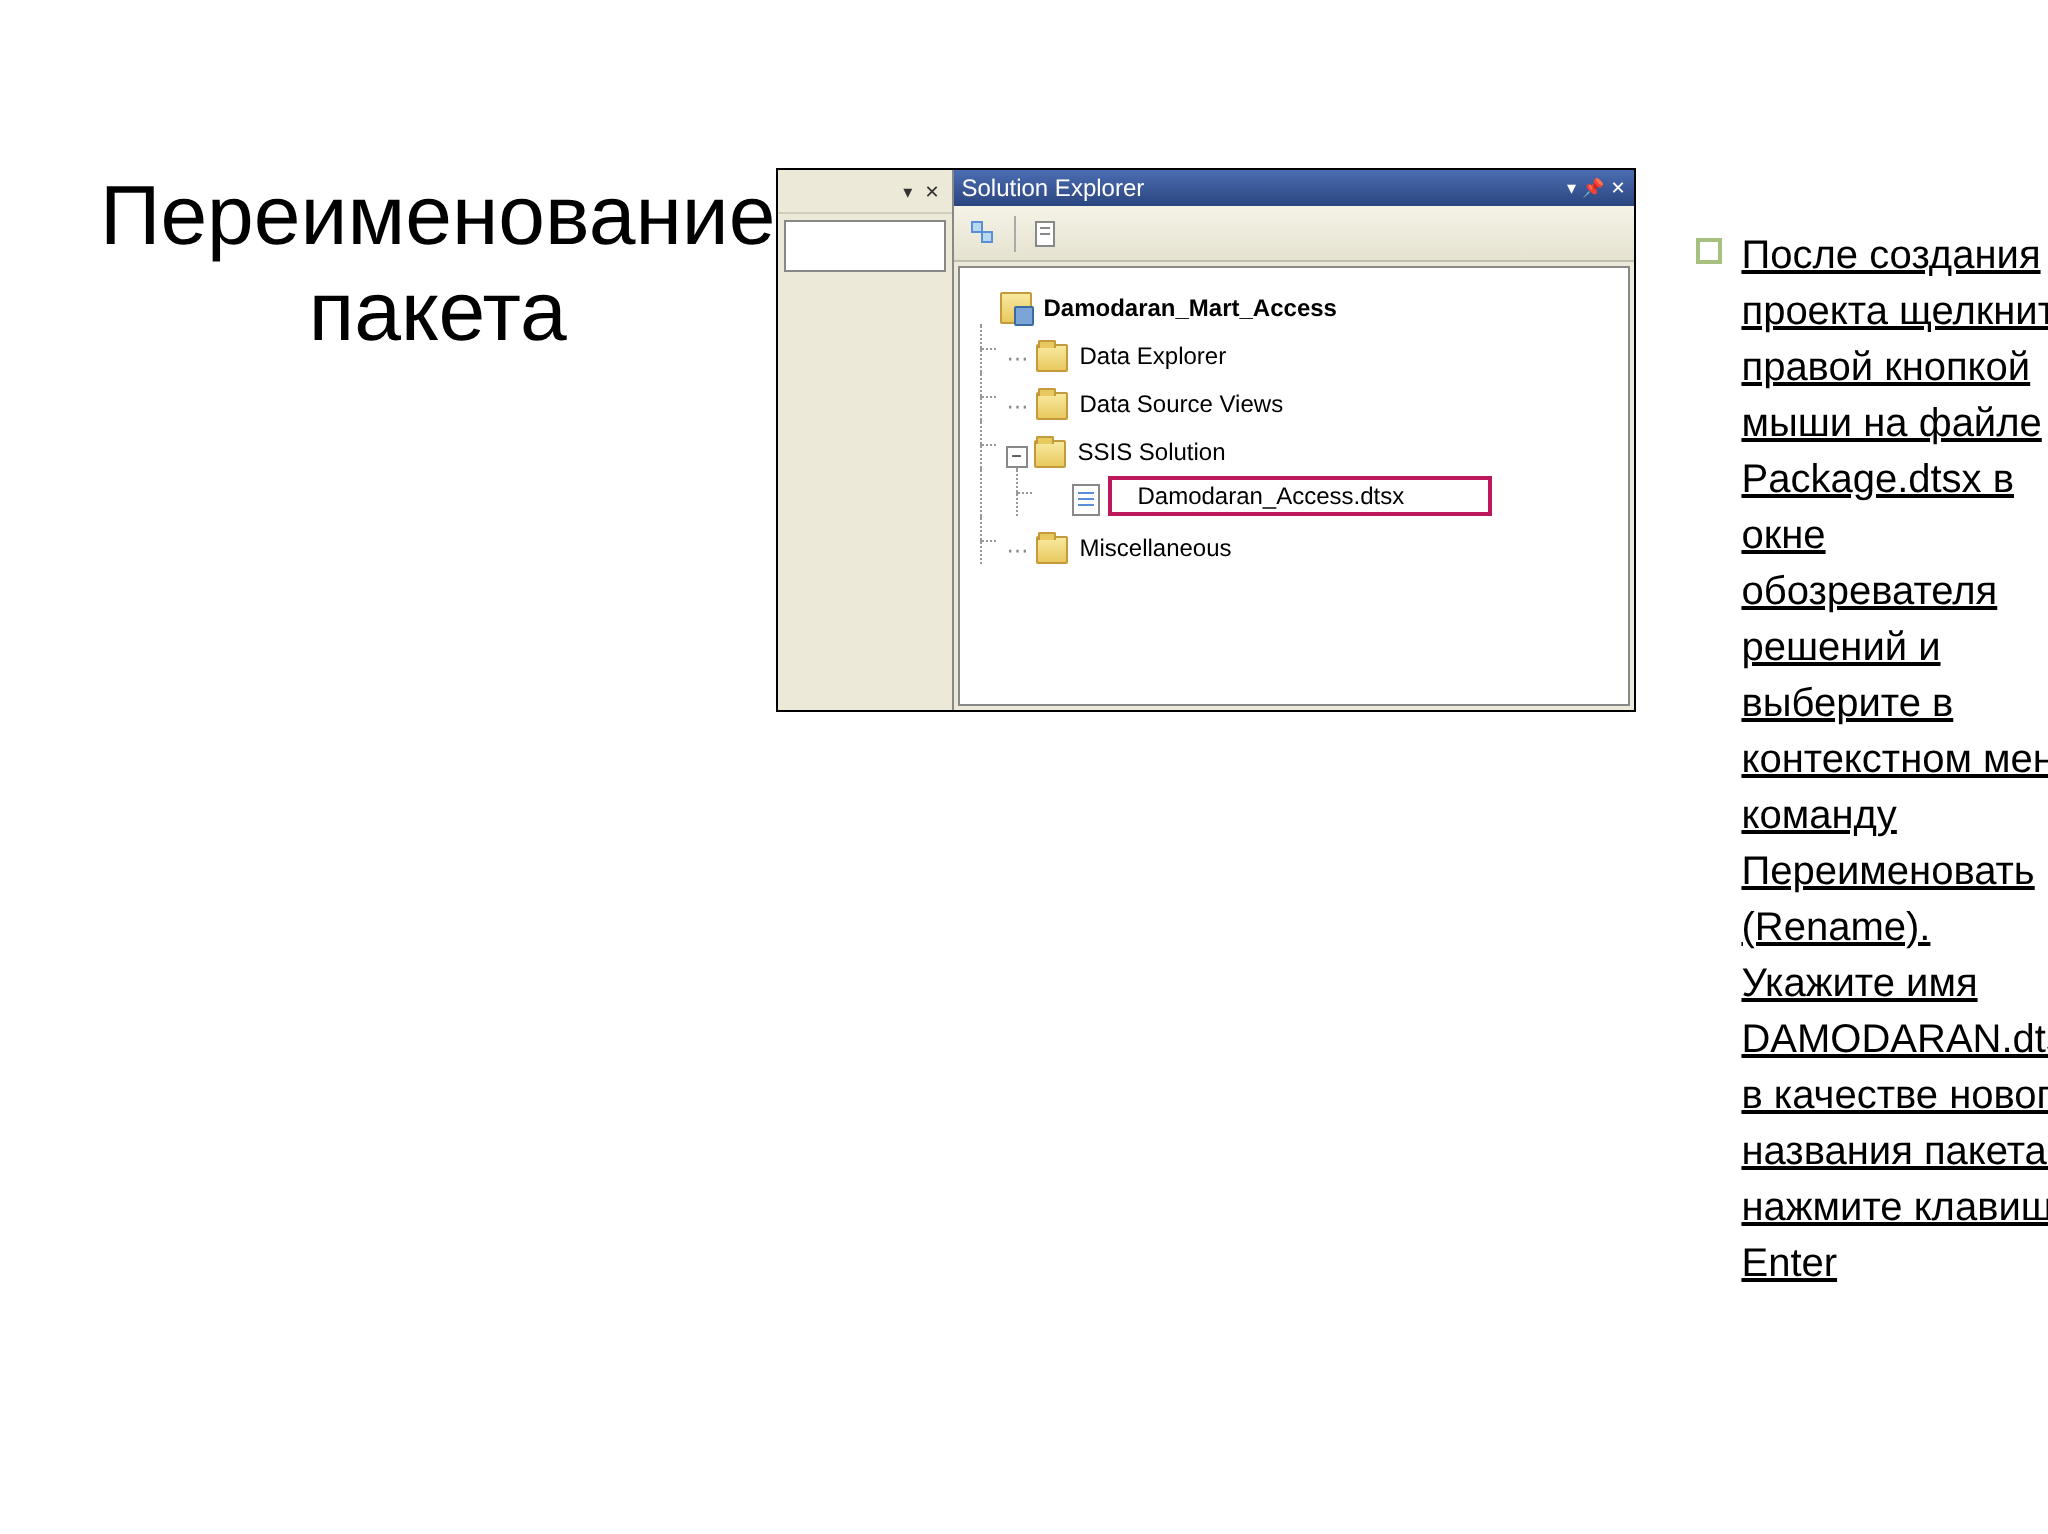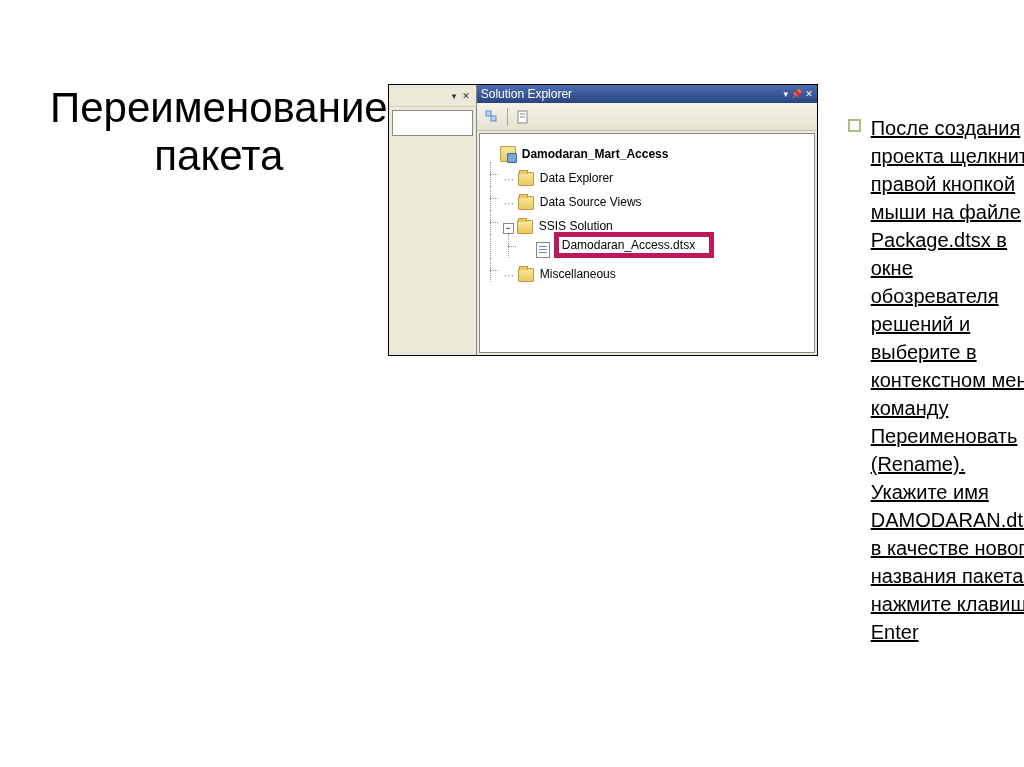--- a/index.html
+++ b/index.html
@@ -273,25 +273,25 @@
       height: 7px;
       background: repeating-linear-gradient(to bottom, #5a8ed6 0, #5a8ed6 1px, transparent 1px, transparent 3px);
     }
     .node-label {
       padding: 1px 2px;
     }
     .node-label.bold {
       font-weight: bold;
     }
     .rename-input {
-      border: 5px solid #be185d;
+      border: 2px solid #be185d;
       font-family: Tahoma, sans-serif;
       font-size: 12px;
-      padding: 1px 3px;
-      width: 160px;
+      padding: 1px 13px;
+      width: 192px;
       background: #fff;
     }
   </style>
 </head>
 <body>
 
 <div class="slide">
   <h1 class="title">Переименование пакета</h1>
 
   <div class="content-row">

